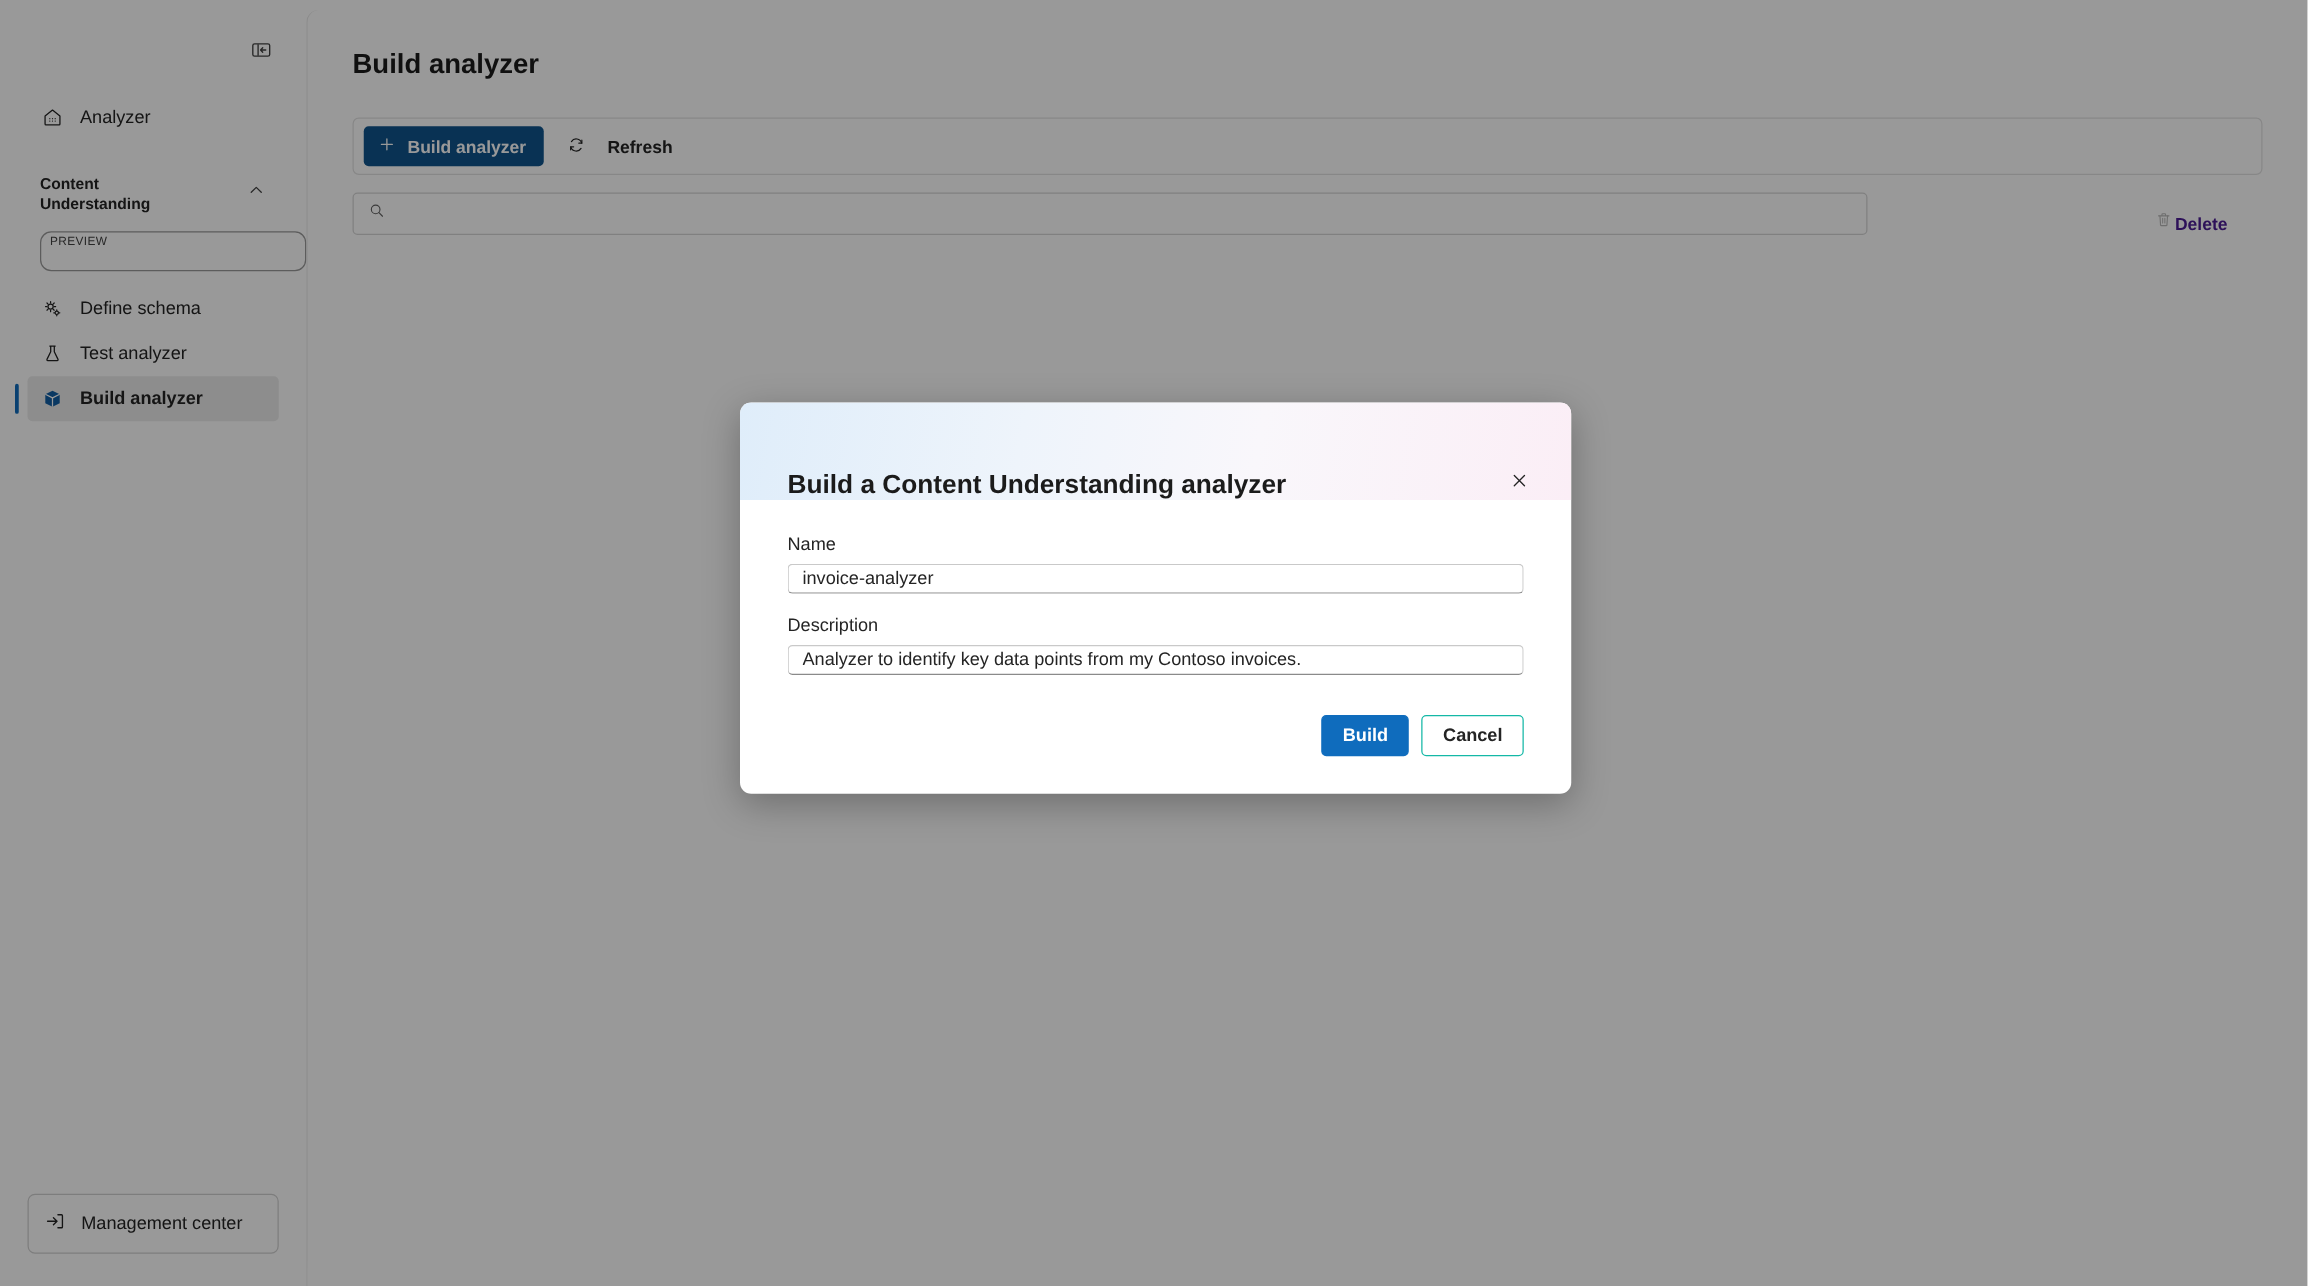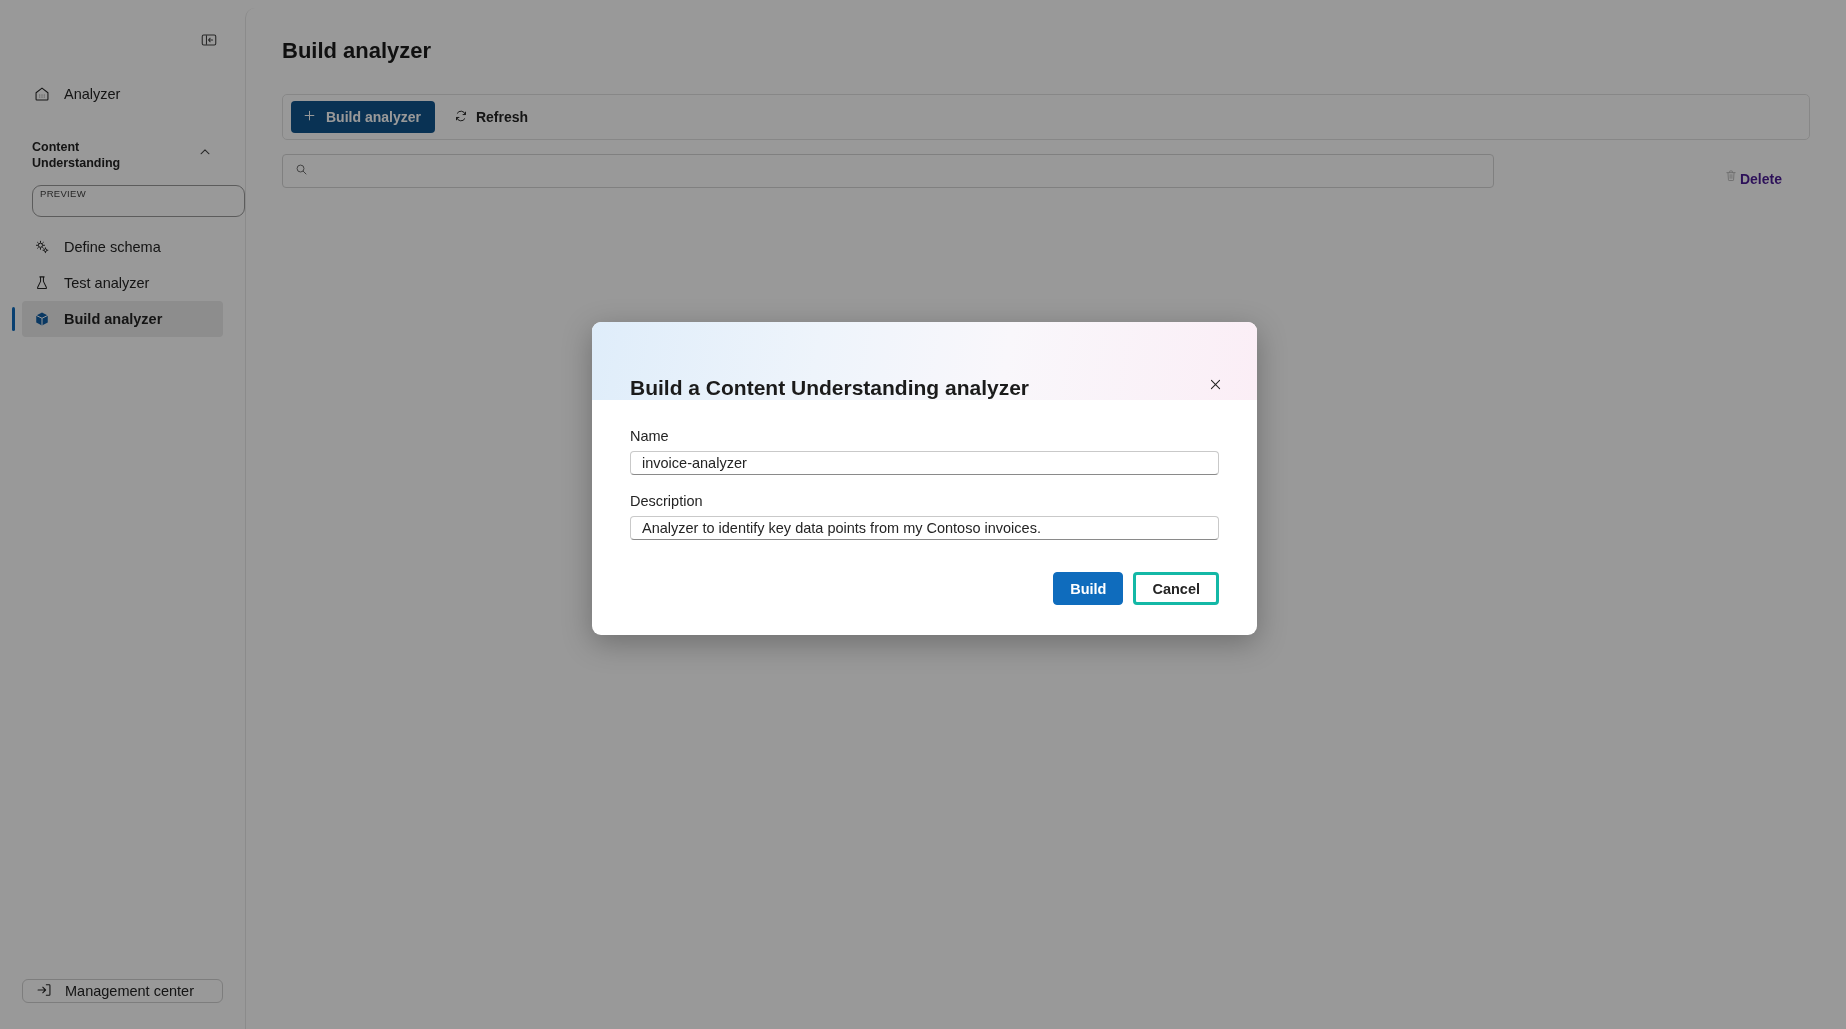--- a/index.html
+++ b/index.html
@@ -112,21 +112,21 @@
   }
 
   .sidebar-bottom {
     margin-top: auto;
     padding: 0 22px 26px 22px;
   }
   .mgmt-btn {
     display: flex;
     align-items: center;
     gap: 12px;
-    height: 24px;
+    height: 48px;
     padding: 0 12px;
     border: 1px solid #d1d1d1;
     border-radius: 6px;
     background: #ffffff;
     font-size: 14.5px;
     color: #242424;
     cursor: pointer;
   }
 
   
@@ -170,21 +170,21 @@
     color: #ffffff;
     border-radius: 4px;
     font-size: 14px;
     font-weight: 600;
     cursor: pointer;
     border: none;
   }
   .cmd-btn {
     display: flex;
     align-items: center;
-    gap: 7px;
+    gap: 17px;
     height: 32px;
     padding: 0 12px;
     background: transparent;
     color: #242424;
     border-radius: 4px;
     font-size: 14px;
     cursor: pointer;
     border: none;
     font-weight: 600;
   }
@@ -313,21 +313,21 @@
     font-size: 14.5px;
     font-weight: 700;
     font-family: inherit;
     cursor: pointer;
   }
   .btn-secondary {
     height: 33px;
     padding: 0 16px;
     background: #ffffff;
     color: #242424;
-    border: 3px solid #14b8a6;
+    border: 1px solid #14b8a6;
     border-radius: 4px;
     font-size: 14.5px;
     font-weight: 600;
     font-family: inherit;
     cursor: pointer;
   }
 </style>
 </head>
 <body>
 

